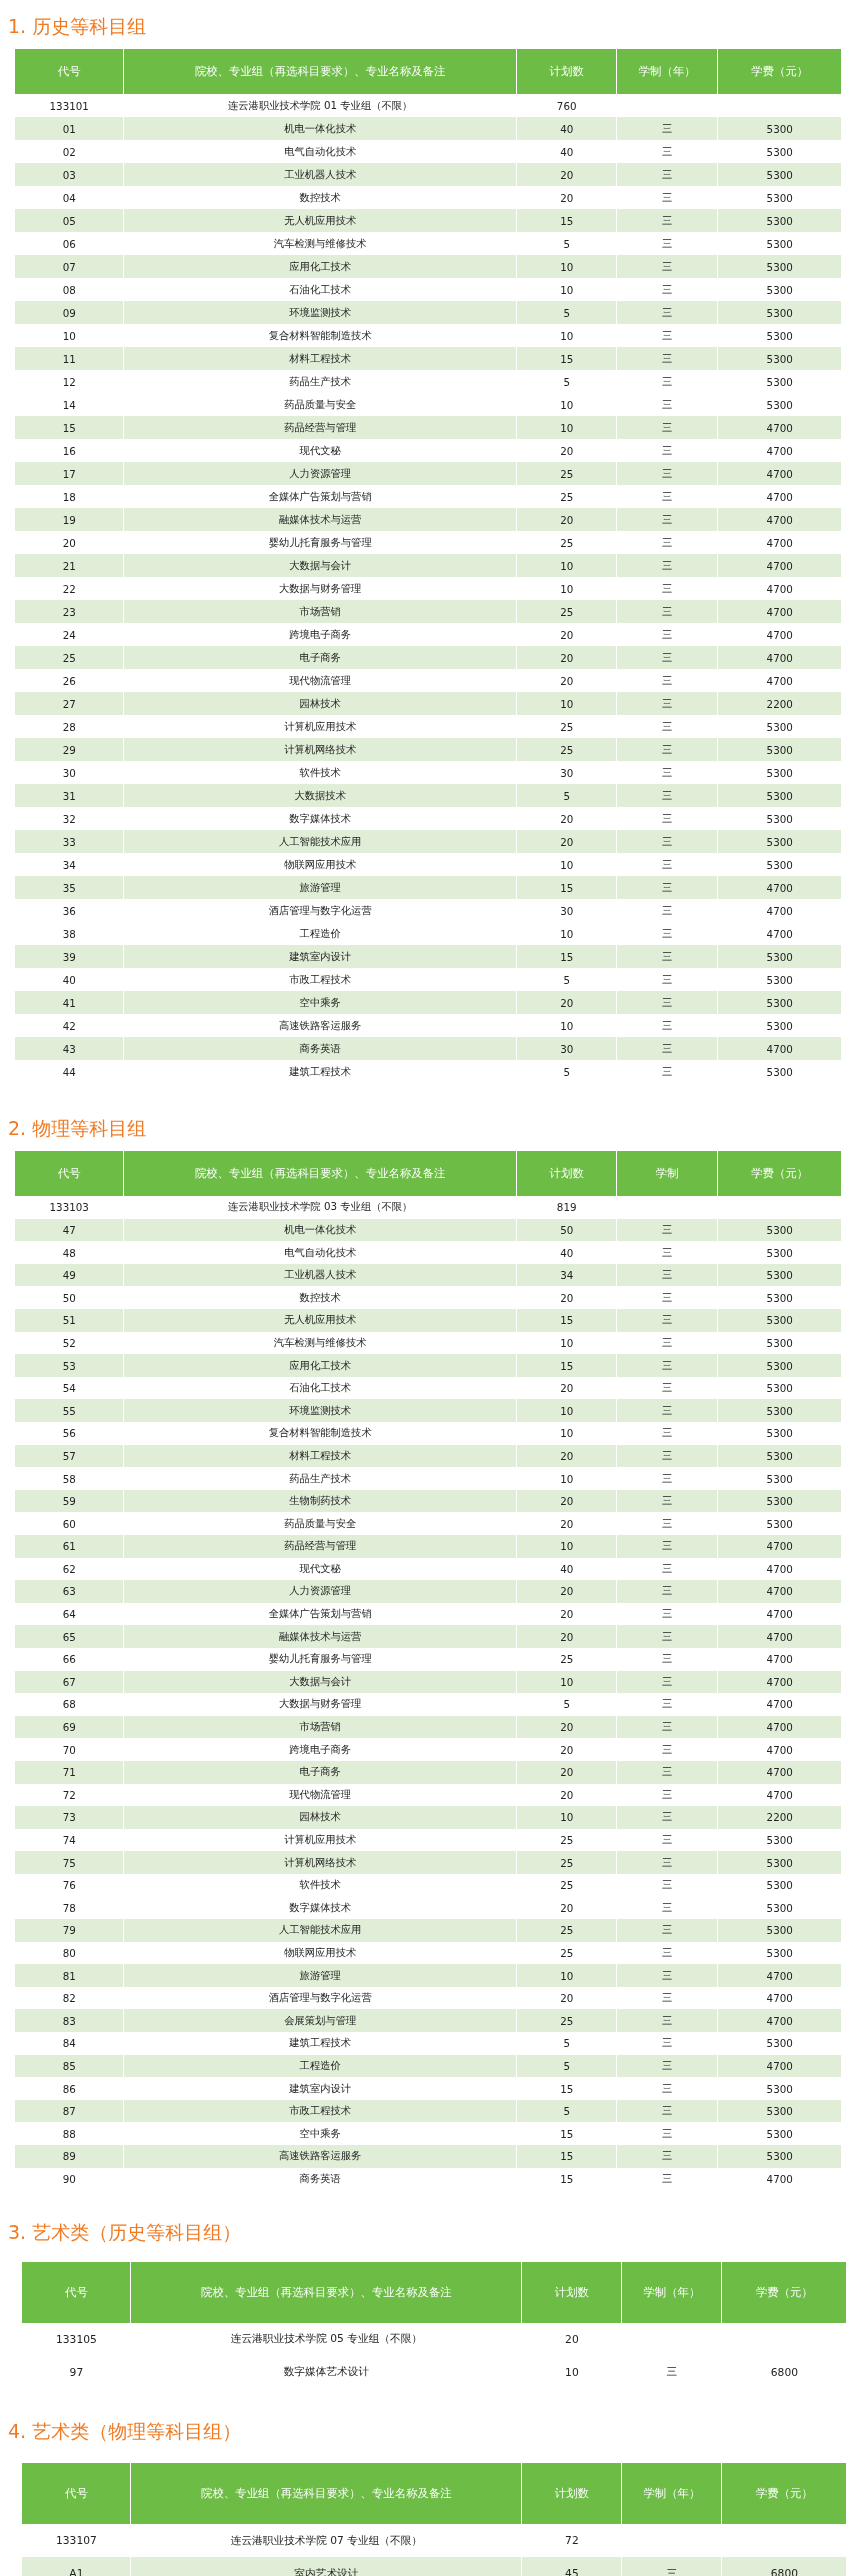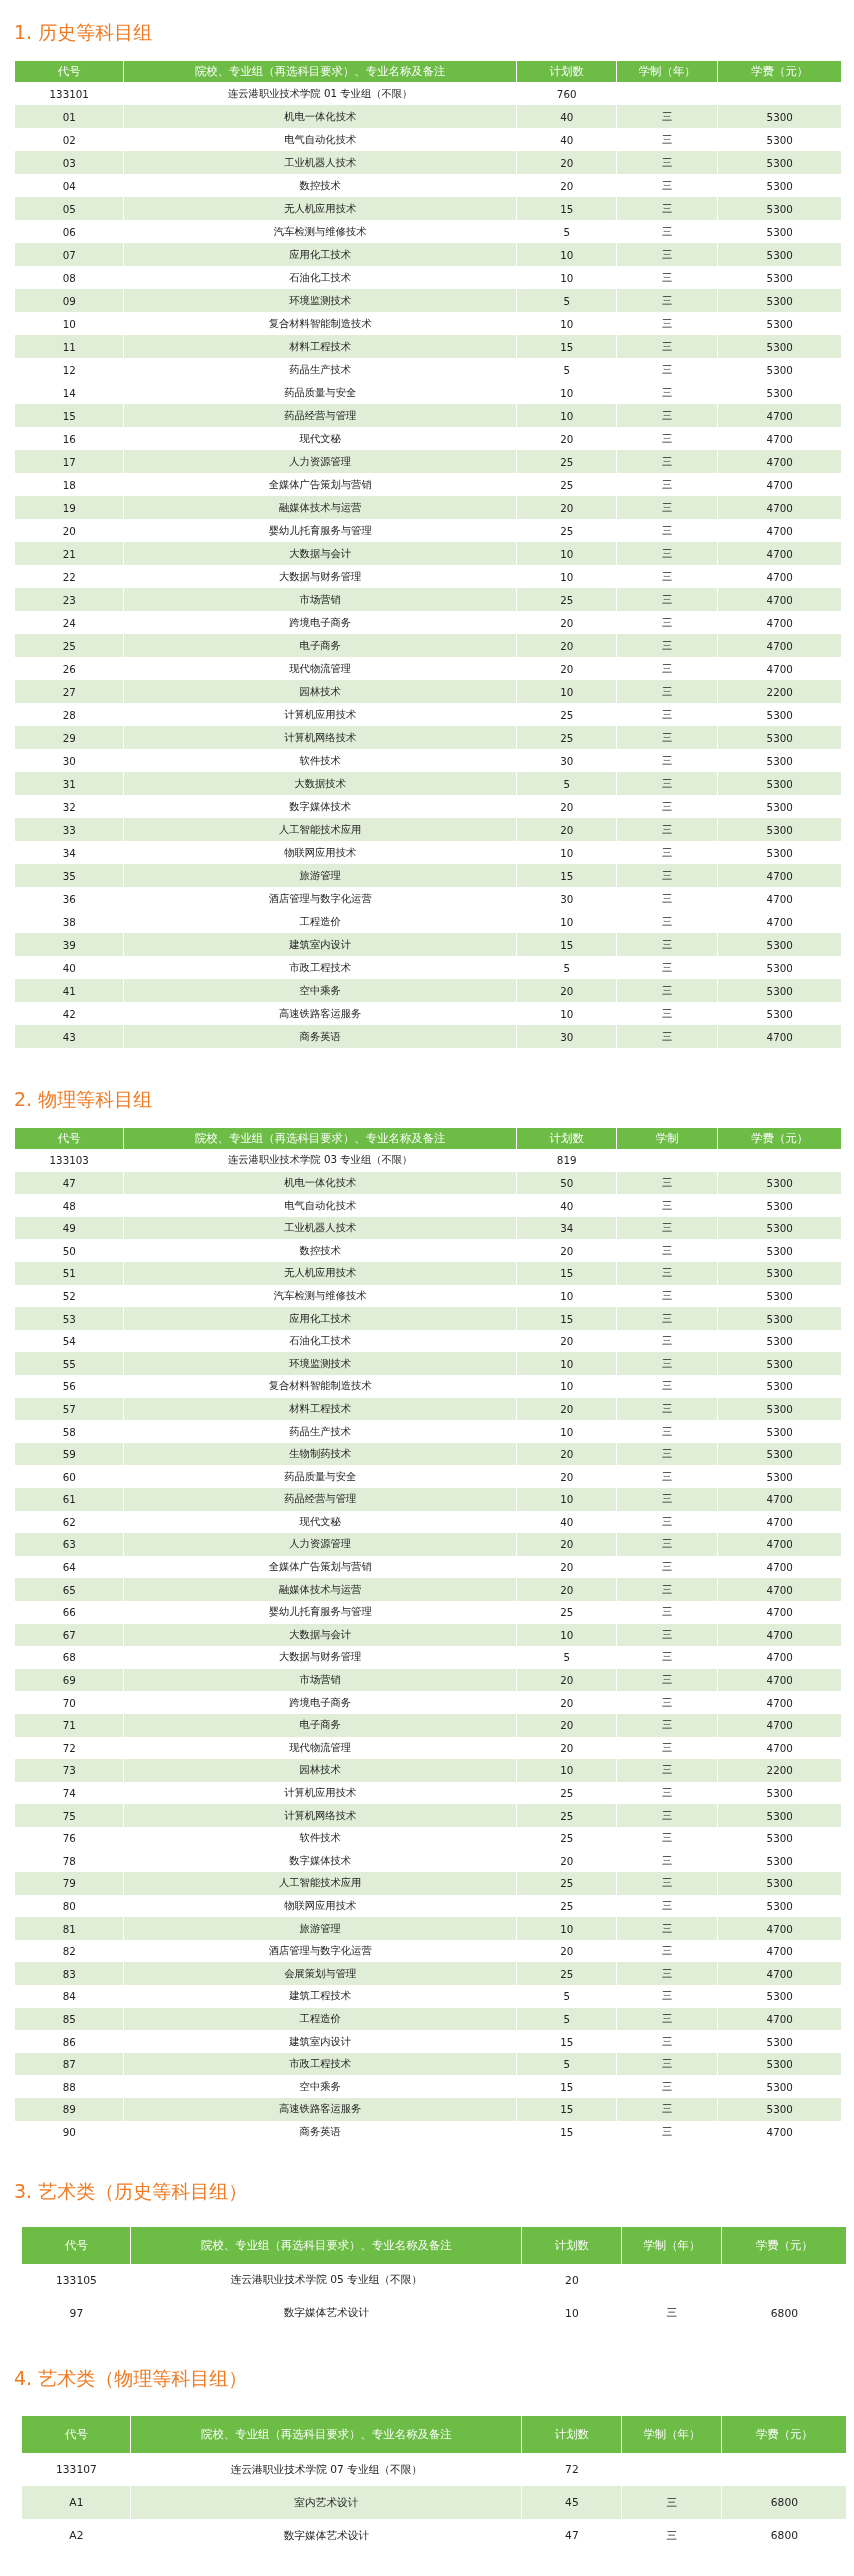--- a/index.html
+++ b/index.html
@@ -1,26 +1,26 @@
 <!DOCTYPE html>
 <html style="font-size:11.4px"><head>
 <meta charset="utf-8">
 <style>
   html, body { margin: 0; padding: 0; background: #ffffff; }
   body { width: 854px; font-family: "DejaVu Sans", "Liberation Sans", sans-serif; color: #222; }
   .section-title {
     color: #f07a22; font-size: 19px; font-weight: normal;
-    line-height: 28.5px; height: 28.5px; margin: 14px;
+    line-height: 28.5px; height: 28.5px; margin: 8px;
   }
   table { border-collapse: collapse; table-layout: fixed; }
   .t-main { margin-left: 14.2px; width: 827px; }
   .t-art { margin-left: 21.4px; width: 826px; }
   th {
     background: #6cbc45; color: #ffffff; font-weight: normal; font-size: 11.4px;
-    border: 1.4px solid #ffffff; border-top: none; border-bottom: none; text-align: center; padding: 0;
+    border: 1.4px solid #ffffff; border-top: none; border-bottom: none; text-align: center; padding: 12px;
   }
   td {
     font-size: 10.3px; text-align: center; padding: 0; color: #222;
     border-left: 1.4px solid #ffffff; border-right: 1.4px solid #ffffff;
   }
   tr.alt td { background: #e0eed7; }
   tr.plain td { background: #ffffff; }
   .t-main th { height: 21.4px; }
   .t-main td { height: 23px; }
   .t-main.s2 td { height: 22.6px; }
@@ -342,20 +342,27 @@
         <td>三</td>
         <td>5300</td>
       </tr>
       <tr class="alt">
         <td>43</td>
         <td>商务英语</td>
         <td>30</td>
         <td>三</td>
         <td>4700</td>
       </tr>
+      <tr class="plain">
+        <td>44</td>
+        <td>建筑工程技术</td>
+        <td>5</td>
+        <td>三</td>
+        <td>5300</td>
+      </tr>
     </tbody>
 </table>
 
 <div class="gap2"></div>
 <h2 class="section-title">2. 物理等科目组</h2>
 <table class="t-main s2">
   <colgroup>
       <col style="width:109px">
       <col style="width:393px">
       <col style="width:100px">

